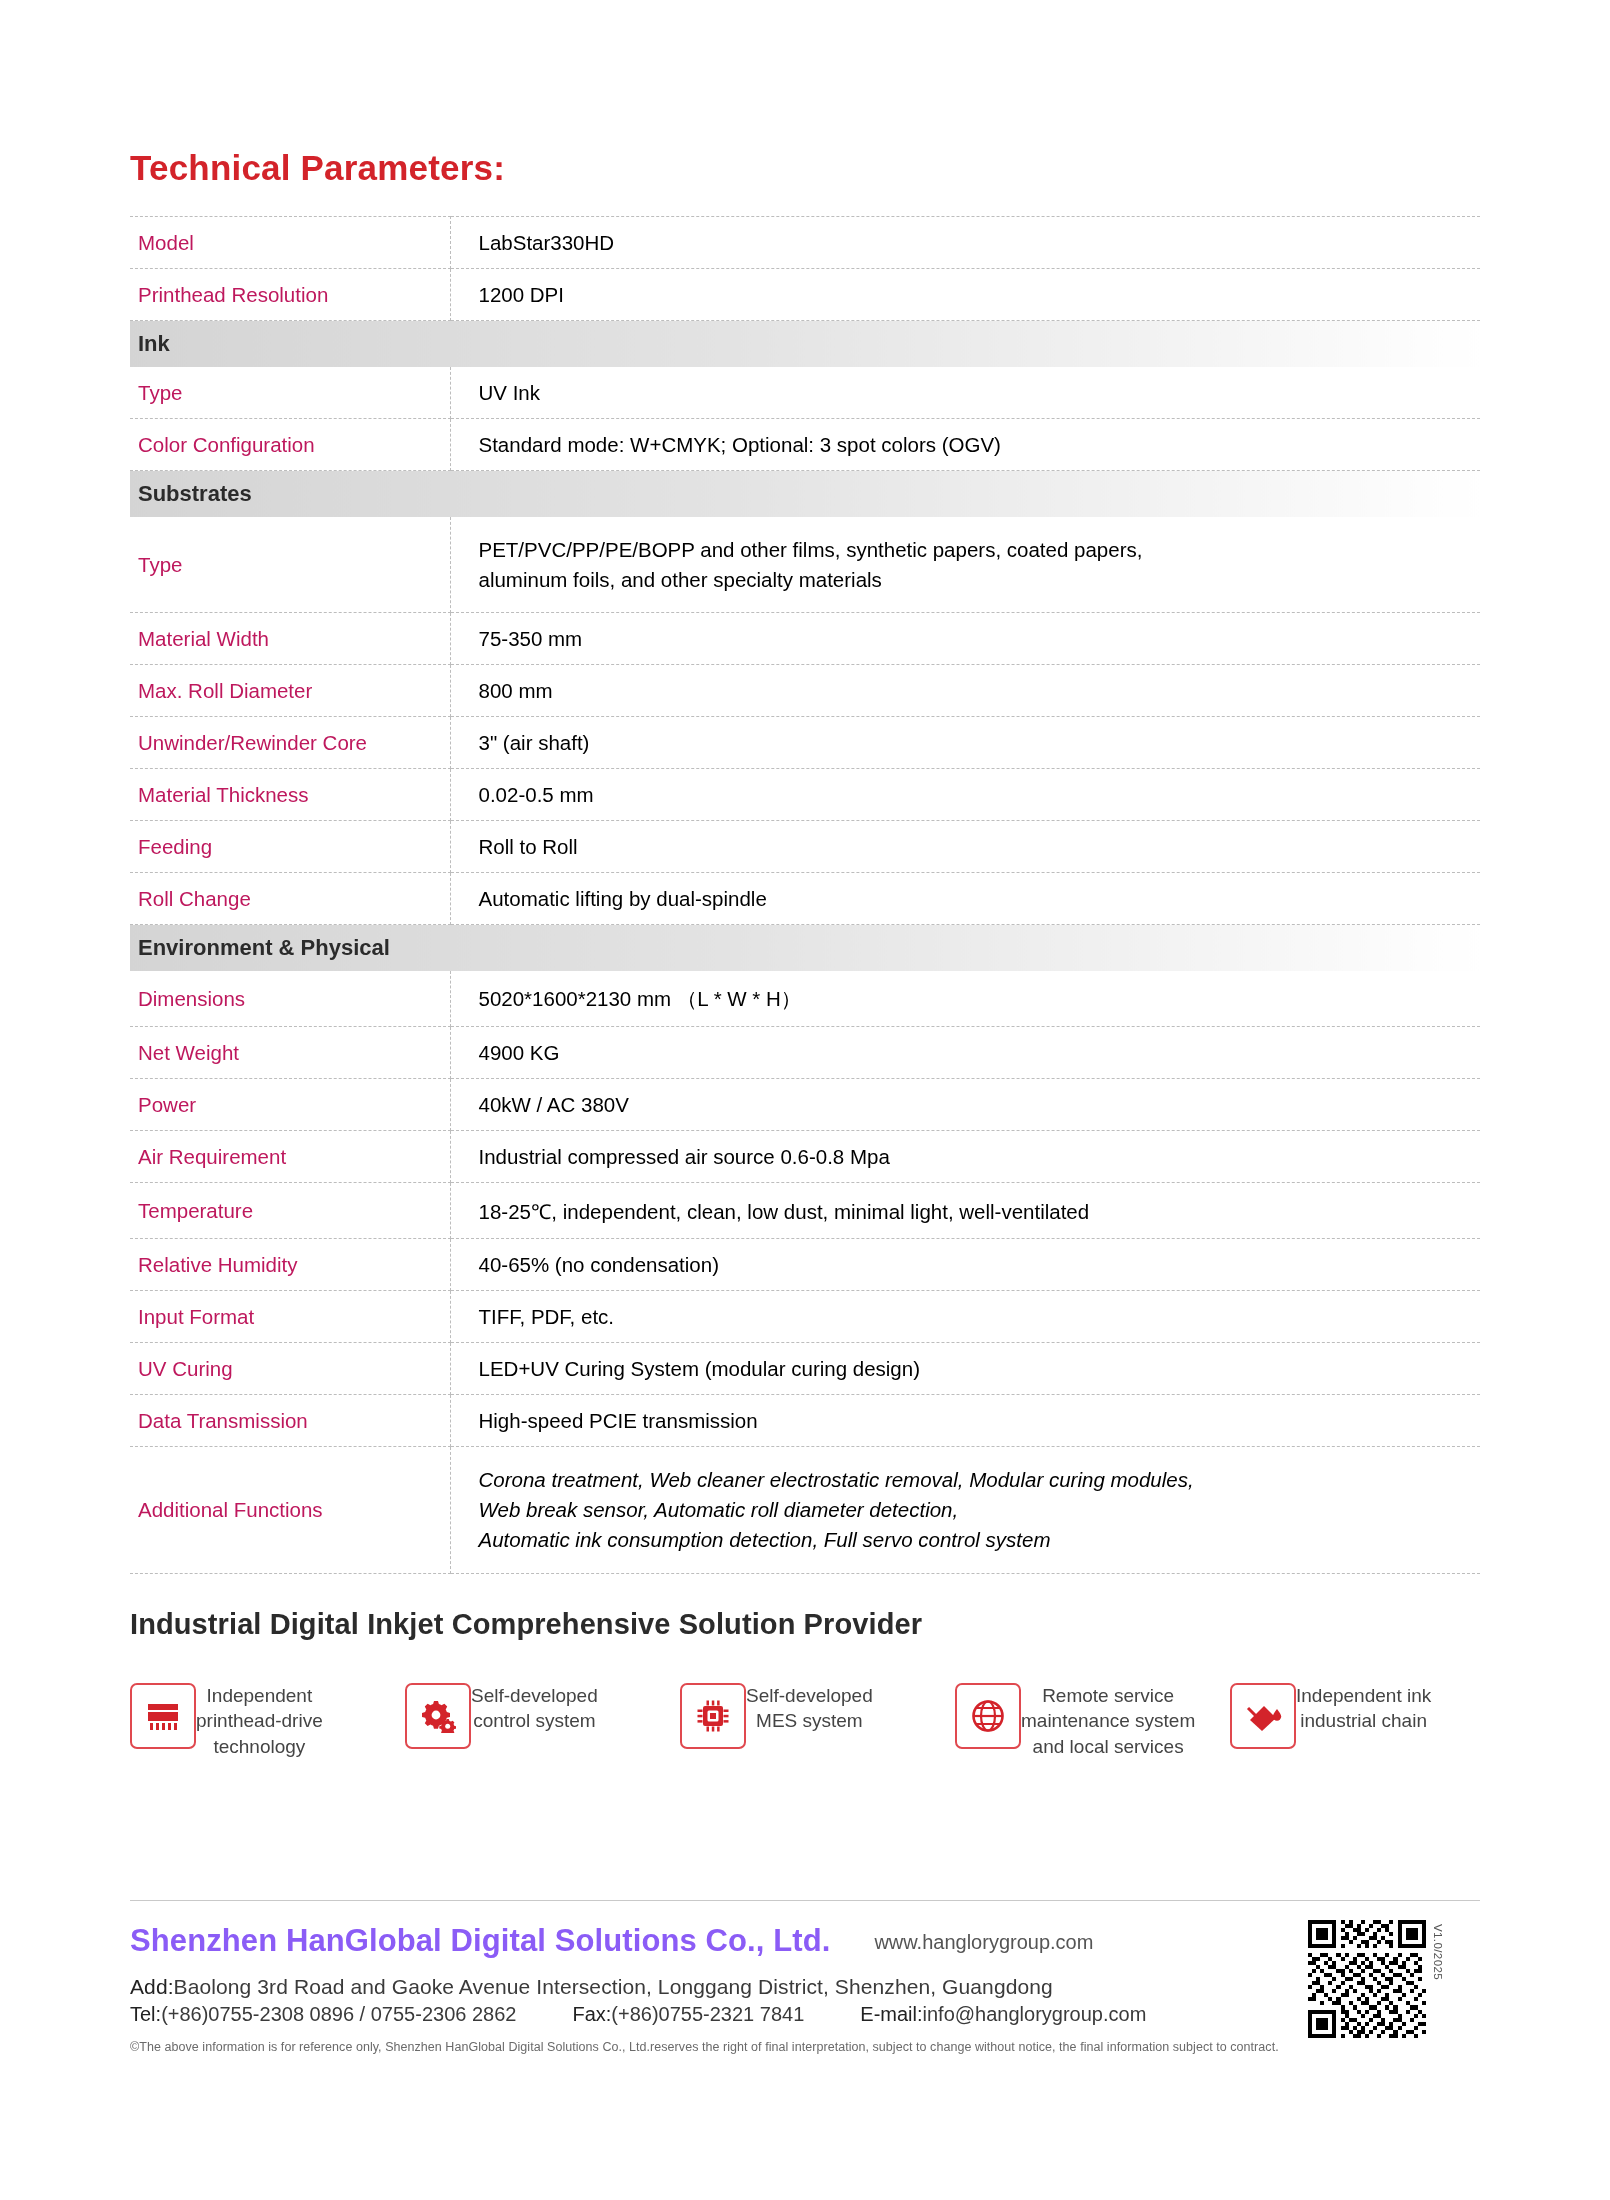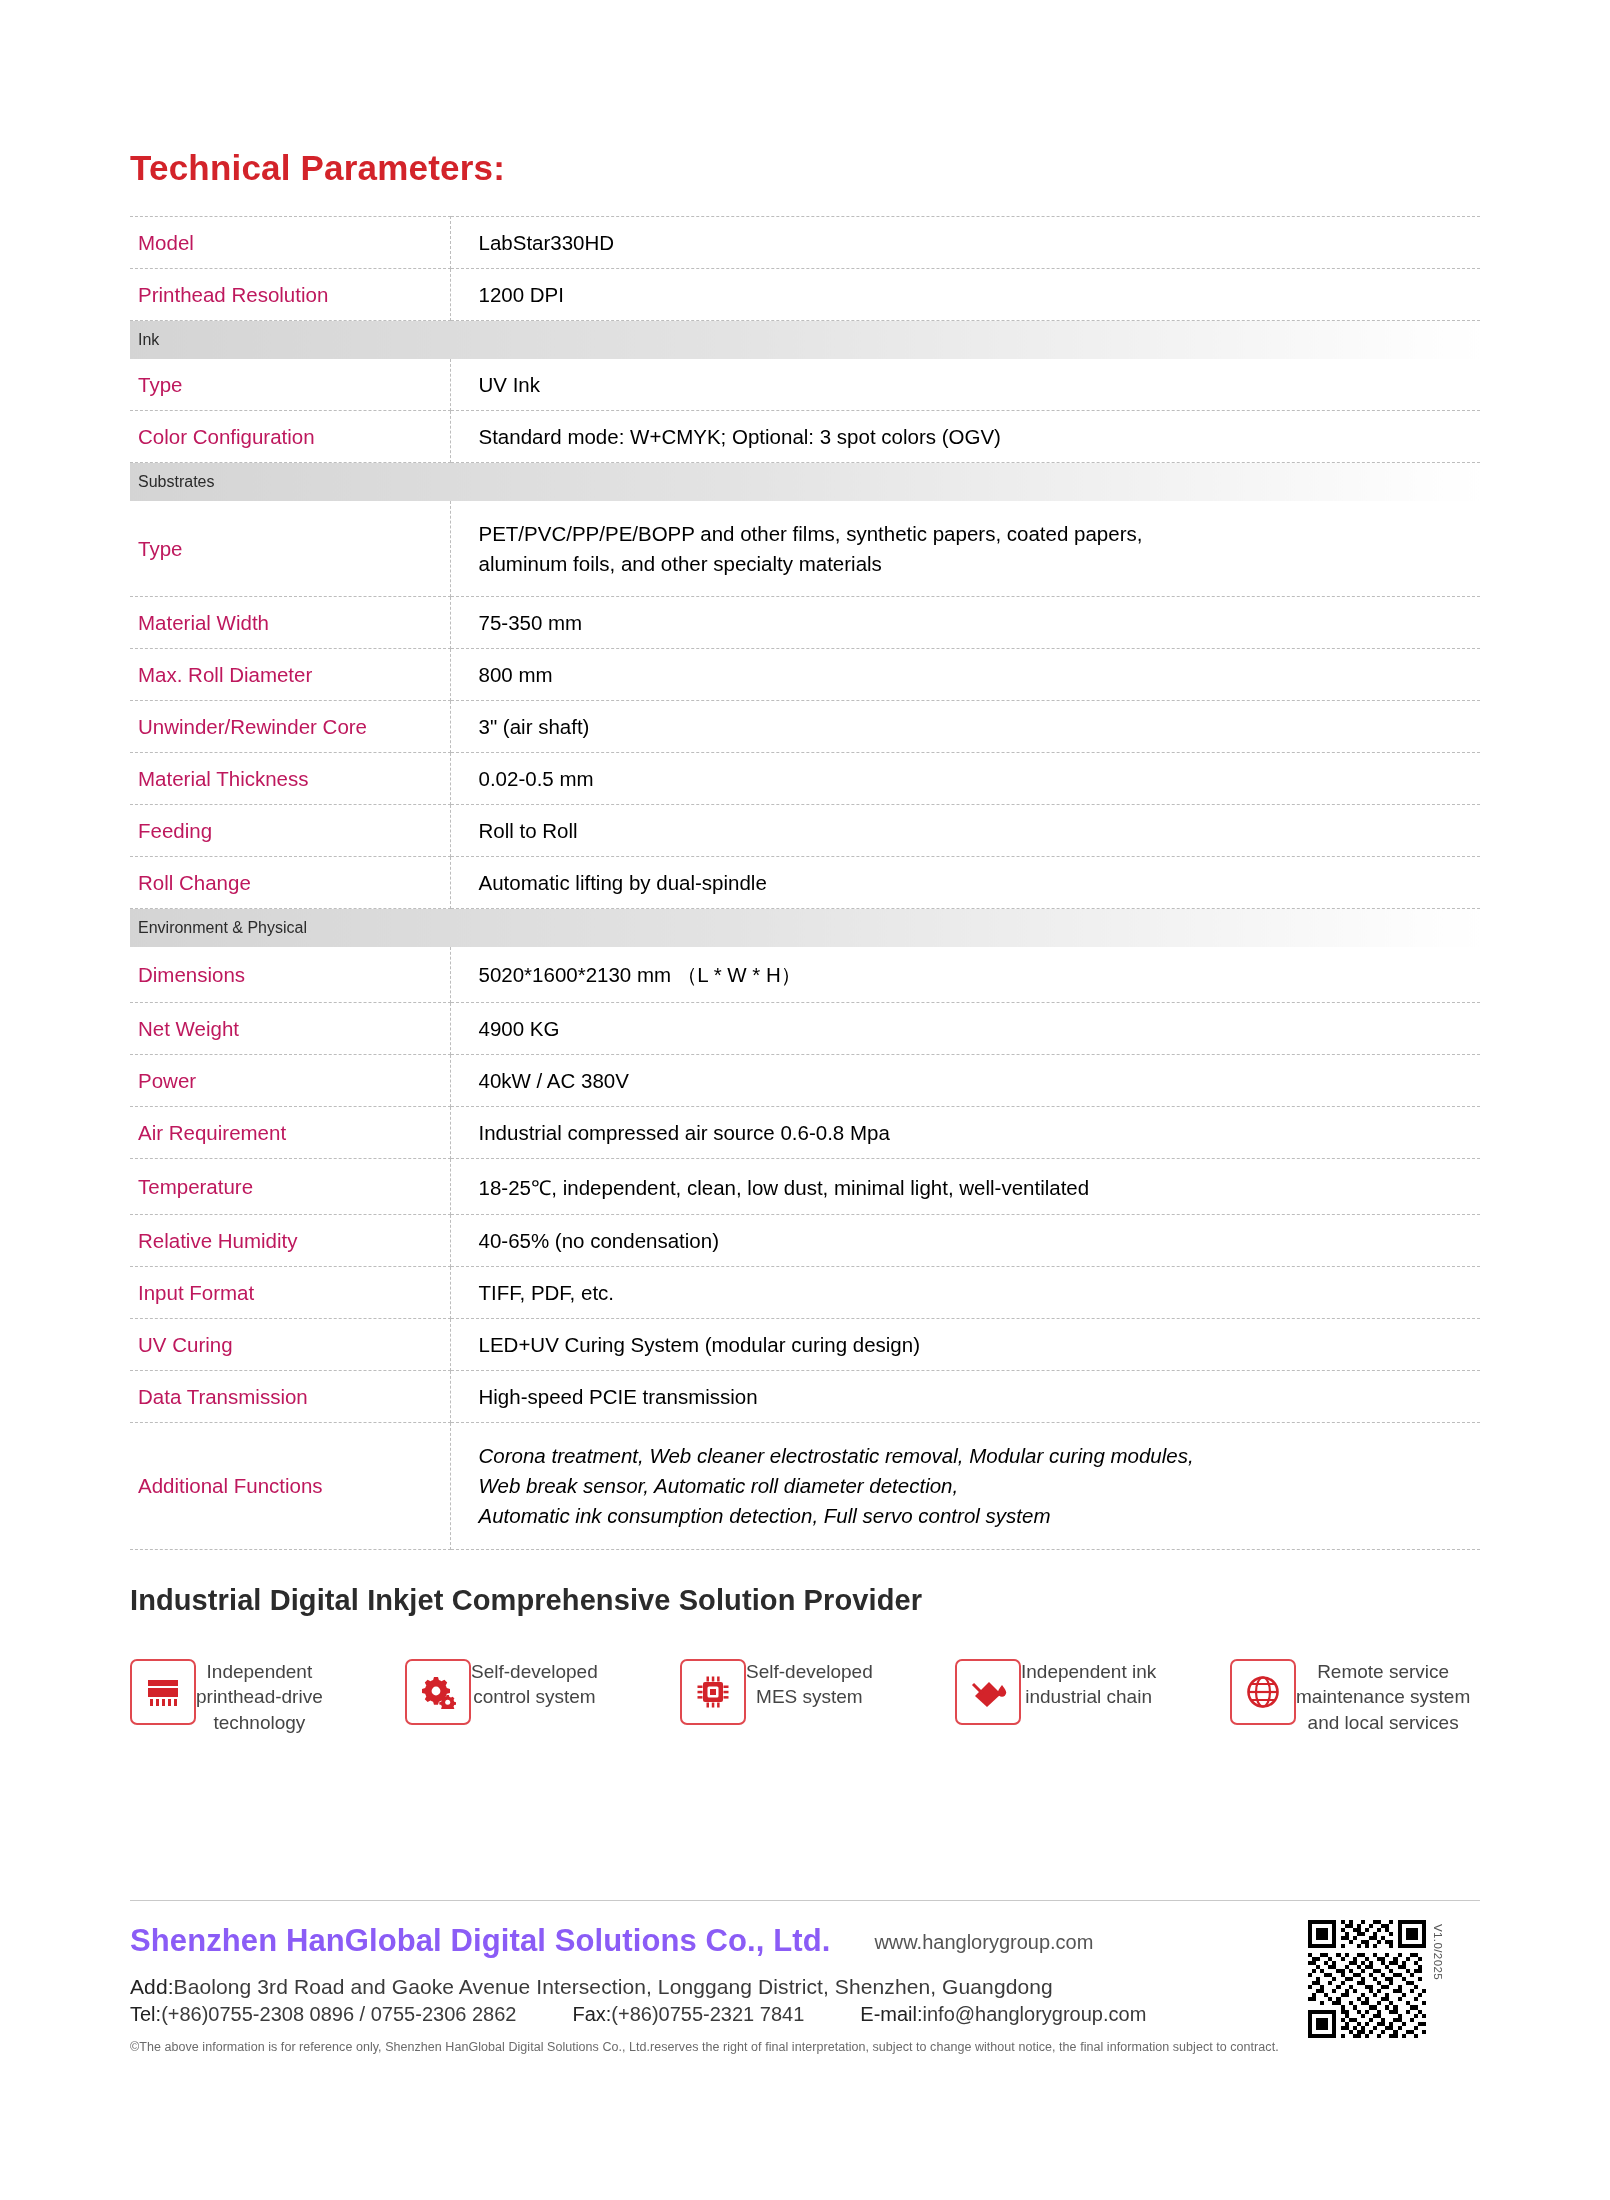--- a/index.html
+++ b/index.html
@@ -49,23 +49,23 @@
     padding-left: 8px;
     border-right: 1px dashed #bdbdbd;
   }
   .spec-table td.value {
     padding-left: 28px;
     color: #000000;
   }
   .spec-table tr.top-row td { border-top: 1px dashed #bdbdbd; }
   .spec-table tr.section td {
     background: linear-gradient(to right, #d4d4d4 0%, #e3e3e3 45%, #f4f4f4 80%, #ffffff 100%);
-    font-weight: normal;
+    font-weight: bold;
     color: #2b2b2b;
-    font-size: 16px;
+    font-size: 22px;
     padding: 10px 0 10px 8px;
     border-right: none;
     border-bottom: none;
   }
   .spec-table td.multi { line-height: 1.45; padding-top: 18px; padding-bottom: 18px; }
 
   
   .slogan {
     margin-top: 34px;
     font-size: 29px;
@@ -349,43 +349,43 @@
           <rect x="11.5" y="11.5" width="11" height="11" rx="1.5" fill="#ffffff"></rect>
           <rect x="14" y="14" width="6" height="6" fill="#d3232a"></rect>
         </svg>
       </div>
       <div class="feature-caption">Self-developed
 MES system</div>
     </div>
 
     <div class="feature">
       <div class="feature-badge">
-        <svg width="38" height="32" viewBox="0 0 38 32">
-          <path d="M6 20 L20 6 L32 18 L18 31 Z" fill="#d3232a"></path>
-          <path d="M4 8 L14 18" stroke="#d3232a" stroke-width="3" fill="none"></path>
-          <path d="M33 9 c2.8 3.6 4.2 6 4.2 7.6 a4.2 4.2 0 0 1-8.4 0 c0-1.6 1.4-4 4.2-7.6 z" fill="#d3232a"></path>
-        </svg>
-      </div>
-      <div class="feature-caption">Independent ink
-industrial chain</div>
-    </div>
-
-    <div class="feature">
-      <div class="feature-badge">
         <svg width="34" height="34" viewBox="0 0 34 34">
           <circle cx="17" cy="17" r="14.5" fill="none" stroke="#d3232a" stroke-width="2.6"></circle>
           <ellipse cx="17" cy="17" rx="7" ry="14.5" fill="none" stroke="#d3232a" stroke-width="2.2"></ellipse>
           <line x1="2.5" y1="17" x2="31.5" y2="17" stroke="#d3232a" stroke-width="2.2"></line>
           <line x1="5" y1="9" x2="29" y2="9" stroke="#d3232a" stroke-width="2"></line>
           <line x1="5" y1="25" x2="29" y2="25" stroke="#d3232a" stroke-width="2"></line>
         </svg>
       </div>
       <div class="feature-caption">Remote service
 maintenance system
 and local services</div>
+    </div>
+
+    <div class="feature">
+      <div class="feature-badge">
+        <svg width="38" height="32" viewBox="0 0 38 32">
+          <path d="M6 20 L20 6 L32 18 L18 31 Z" fill="#d3232a"></path>
+          <path d="M4 8 L14 18" stroke="#d3232a" stroke-width="3" fill="none"></path>
+          <path d="M33 9 c2.8 3.6 4.2 6 4.2 7.6 a4.2 4.2 0 0 1-8.4 0 c0-1.6 1.4-4 4.2-7.6 z" fill="#d3232a"></path>
+        </svg>
+      </div>
+      <div class="feature-caption">Independent ink
+industrial chain</div>
     </div>
 
   </div>
 
   <div class="footer">
     <div class="footer-rule"></div>
     <div class="company-row">
       <div class="company-name">Shenzhen HanGlobal Digital Solutions Co., Ltd.</div>
       <div class="company-web">www.hanglorygroup.com</div>
     </div>

